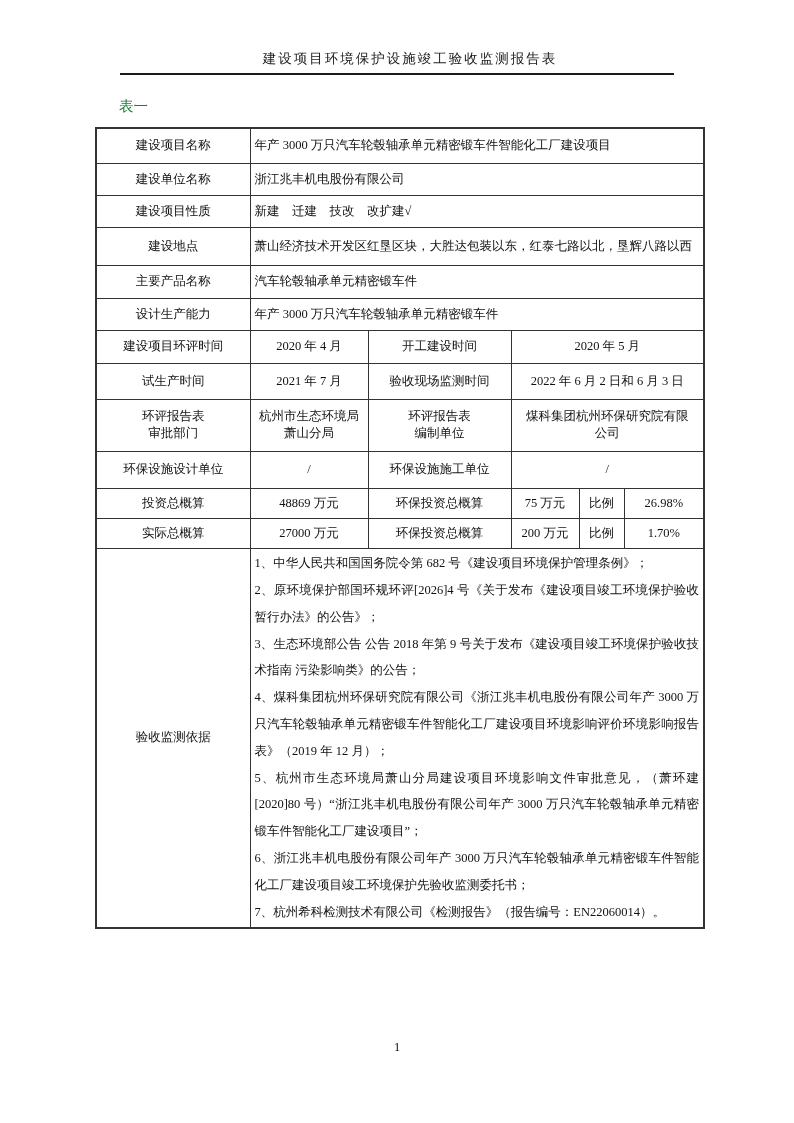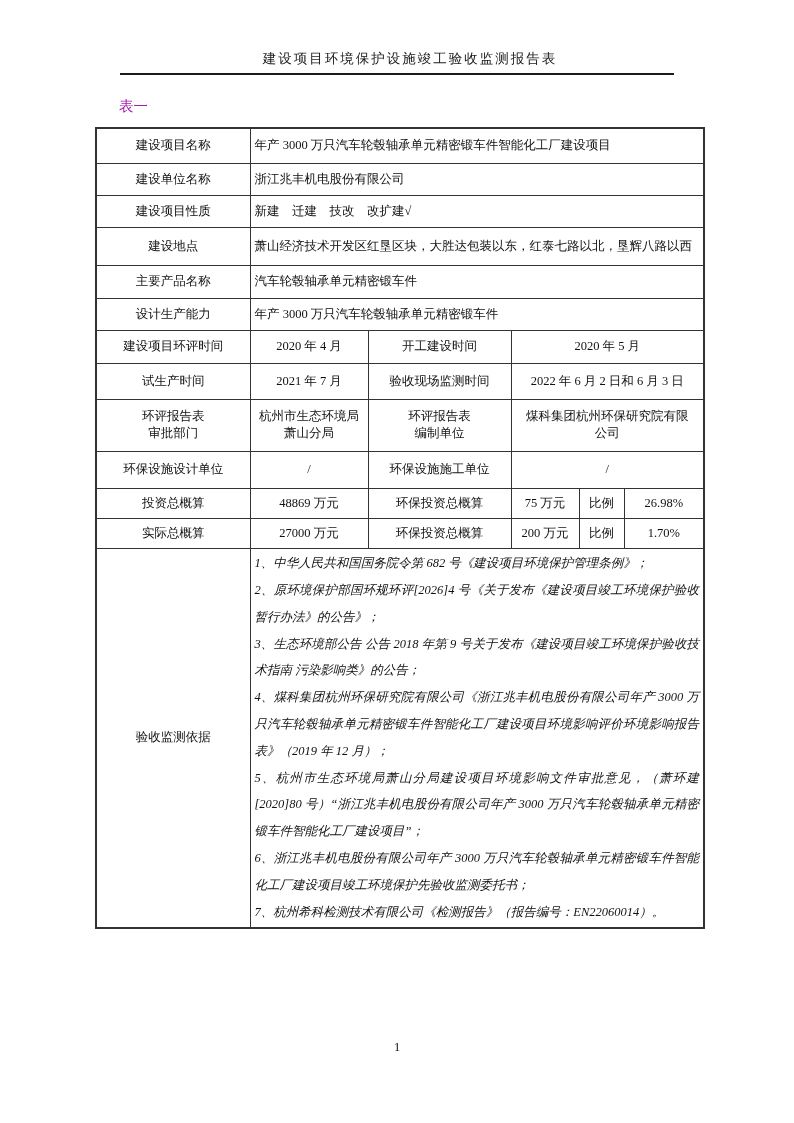--- a/index.html
+++ b/index.html
@@ -20,42 +20,42 @@
   }
   .header-rule {
     width: 554px;
     margin: 5px auto 0 auto;
     border-top: 2px solid #1a1a1a;
     height: 0;
   }
   .table-label {
     margin: 22px 0 0 119px;
     font-size: 14.5px;
-    color: #a21caf;
+    color: #15803d;
   }
   table.report {
     margin: 11px 14px 0 95px;
     width: 608px;
     border-collapse: collapse;
     table-layout: fixed;
     border: 2px solid #333;
     font-size: 12.5px;
     padding-left: 8px;
   }
   table.report td {
     border: 1px solid #333;
     padding: 1px 4px;
     vertical-align: middle;
     overflow: hidden;
   }
   td.lbl { text-align: center; }
   td.val { text-align: left; line-height: 17px; }
   td.ctr { text-align: center; font-family: Liberation Serif, serif; }
   td.ml  { white-space: pre-line; line-height: 17px; }
-  td.basis-cell { vertical-align: top; padding: 4px 3px 0 5px; font-style: italic; }
+  td.basis-cell { vertical-align: top; padding: 4px 3px 0 5px; }
   .basis-cell p {
     margin: 0;
     line-height: 26.8px;
     text-align: justify;
   }
   .page-number {
     position: absolute;
     top: 1040px; left: 0;
     width: 100%;
     text-align: center;

